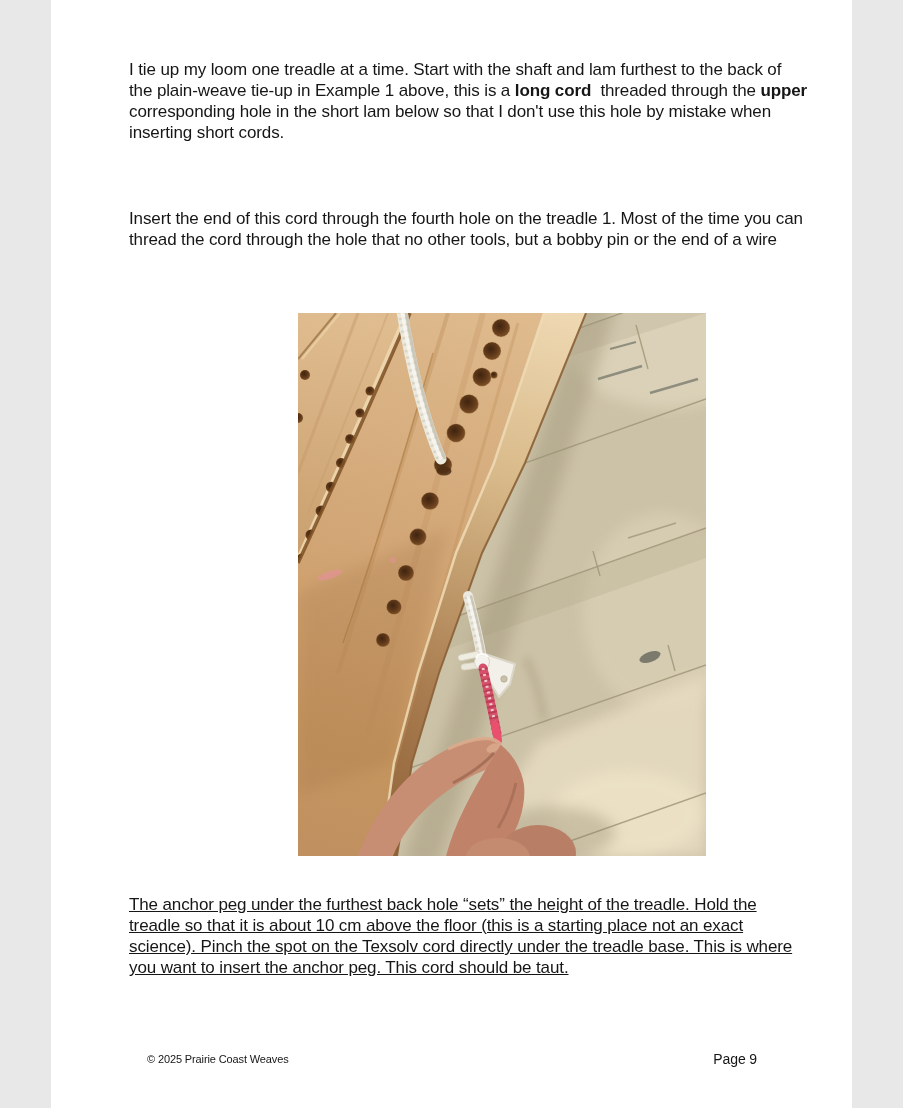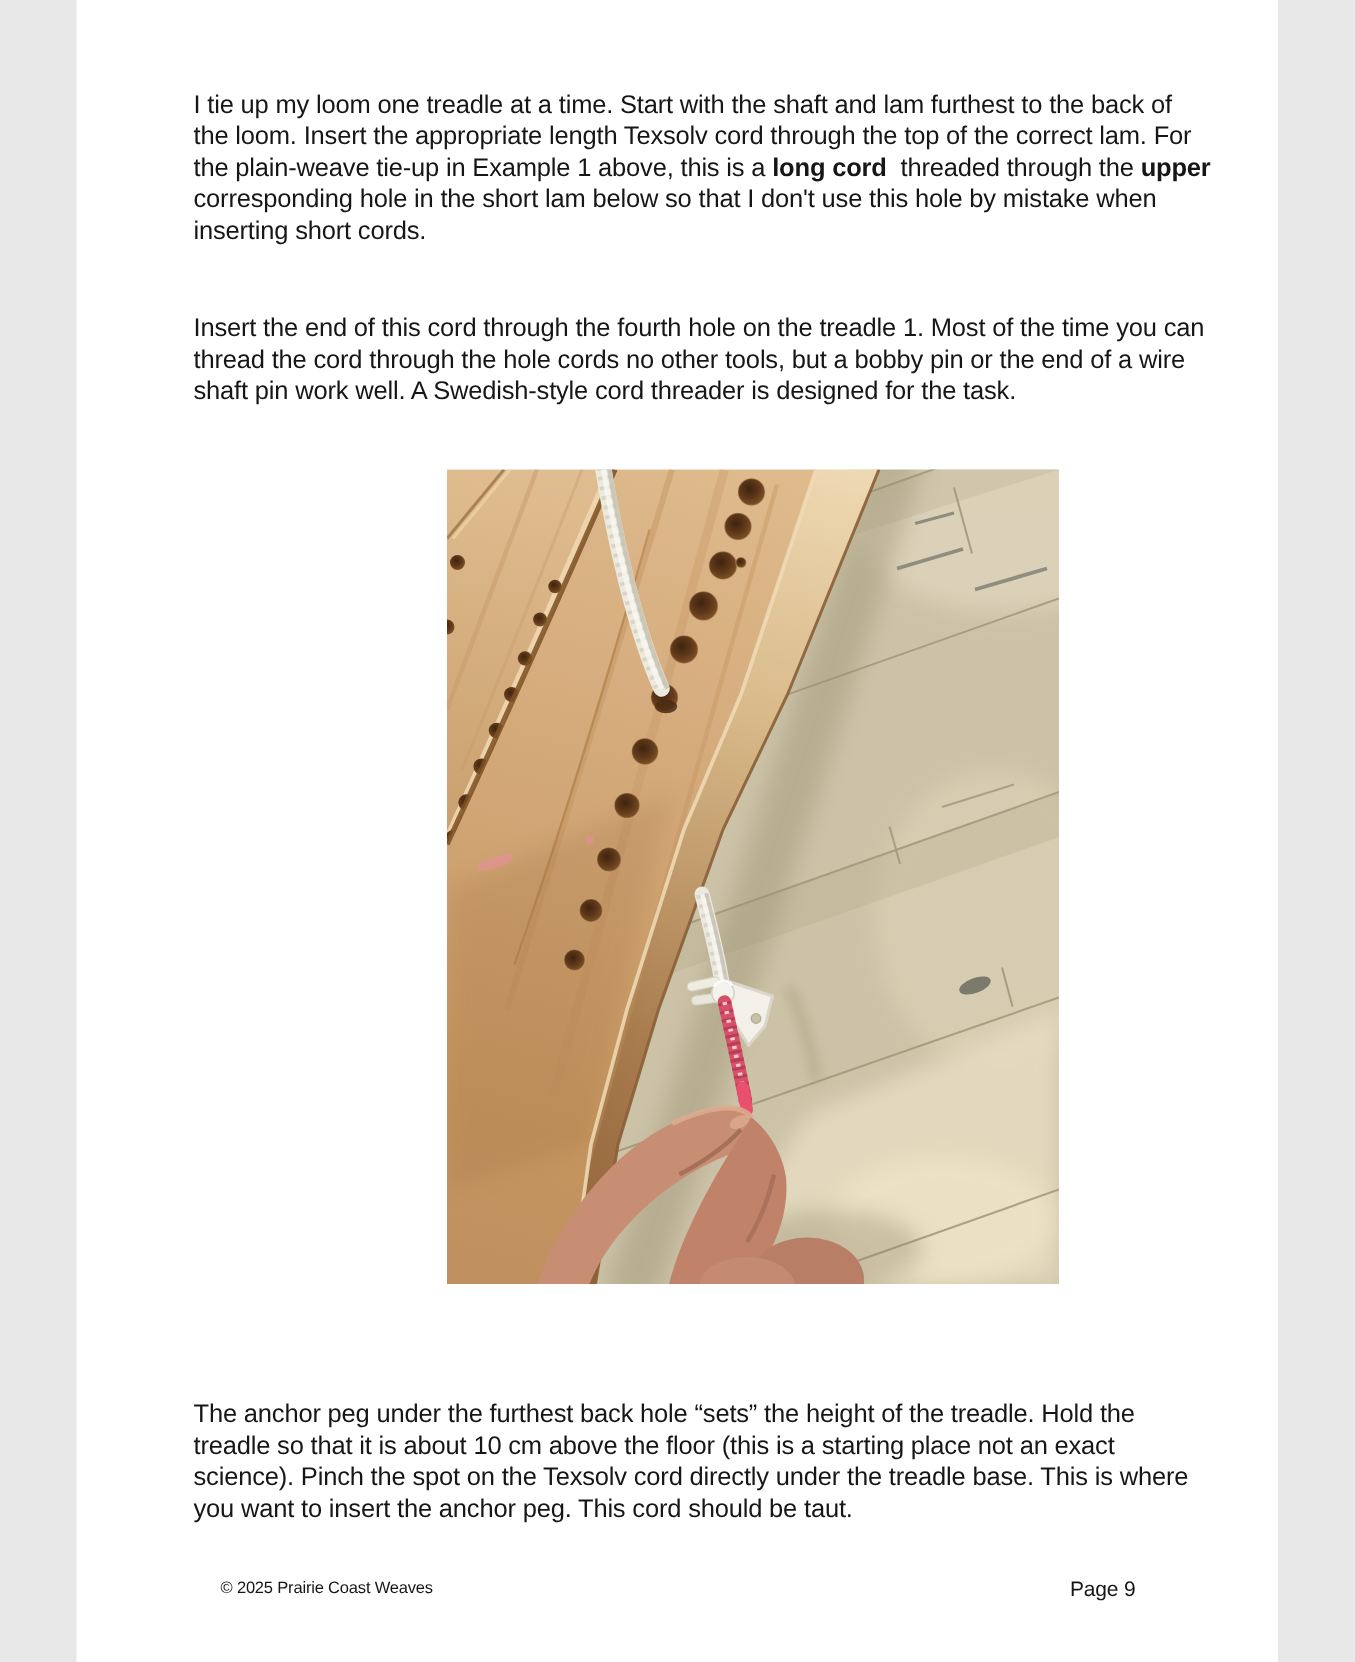--- a/index.html
+++ b/index.html
@@ -27,30 +27,28 @@
     font-size:14px;line-height:21px;letter-spacing:-0.12px;
   }
 </style>
 </head>
 <body>
 
 <div class="page">
 
   <div class="para" style="top:59px;">
     <div class="tline"><span>I tie up my loom one treadle at a time. Start with the shaft and lam furthest to the back of</span></div>
-    <div class="tline"><span>the loom. Insert the appropriate length Texsolv cord through the top of the correct lam. For</span></div>
     <div class="tline"><span>the plain-weave tie-up in Example 1 above, this is a </span><span class="b">long cord</span><span>  threaded through the </span><span class="b">upper</span></div>
     <div class="tline"><span>corresponding hole in the short lam below so that I don't use this hole by mistake when</span></div>
     <div class="tline"><span>inserting short cords.</span></div>
   </div>
 
   <div class="para" style="top:208px;">
     <div class="tline"><span>Insert the end of this cord through the fourth hole on the treadle 1. Most of the time you can</span></div>
-    <div class="tline"><span>thread the cord through the hole cords no other tools, but a bobby pin or the end of a wire</span></div>
-    <div class="tline"><span>shaft pin work well. A Swedish-style cord threader is designed for the task.</span></div>
+    <div class="tline"><span>thread the cord through the hole that no other tools, but a bobby pin or the end of a wire</span></div>
   </div>
 
   <div class="figure">
     <svg viewBox="0 0 408 543" width="408" height="543">
       <defs>
         <linearGradient id="beamTop" gradientUnits="userSpaceOnUse" x1="200" y1="0" x2="55" y2="543">
           <stop offset="0" stop-color="#deba8d"></stop>
           <stop offset="0.45" stop-color="#d2a676"></stop>
           <stop offset="0.8" stop-color="#c6965f"></stop>
           <stop offset="1" stop-color="#c09060"></stop>
@@ -213,21 +211,21 @@
         <ellipse cx="195" cy="435" rx="7" ry="4" fill="#d9a78b" opacity="0.9" transform="rotate(-25 195 435)"></ellipse>
         <path d="M203,432 C216,442 224,458 226,472 C228,492 221,512 212,527 L178,543 L148,543 C158,505 180,468 203,432 Z" fill="#c0836a"></path>
         <ellipse cx="240" cy="540" rx="38" ry="28" fill="#b97e66"></ellipse>
         <ellipse cx="200" cy="545" rx="32" ry="20" fill="#c58b70"></ellipse>
         <path d="M196,440 C185,452 170,462 155,470" stroke="#8f5c48" stroke-width="3" opacity="0.6" fill="none"></path>
         <path d="M218,470 C214,488 208,502 200,515" stroke="#96614b" stroke-width="3" opacity="0.5" fill="none"></path>
       </g>
     </svg>
   </div>
 
-  <div class="para" style="top:932px;">
+  <div class="para" style="top:894px;text-decoration:underline;">
     <div class="tline"><span>The anchor peg under the furthest back hole “sets” the height of the treadle. Hold the</span></div>
     <div class="tline"><span>treadle so that it is about 10 cm above the floor (this is a starting place not an exact</span></div>
     <div class="tline"><span>science). Pinch the spot on the Texsolv cord directly under the treadle base. This is where</span></div>
     <div class="tline"><span>you want to insert the anchor peg. This cord should be taut.</span></div>
   </div>
 
   <div class="footer-left">© 2025 Prairie Coast Weaves</div>
   <div class="footer-right">Page 9</div>
 
 </div>

